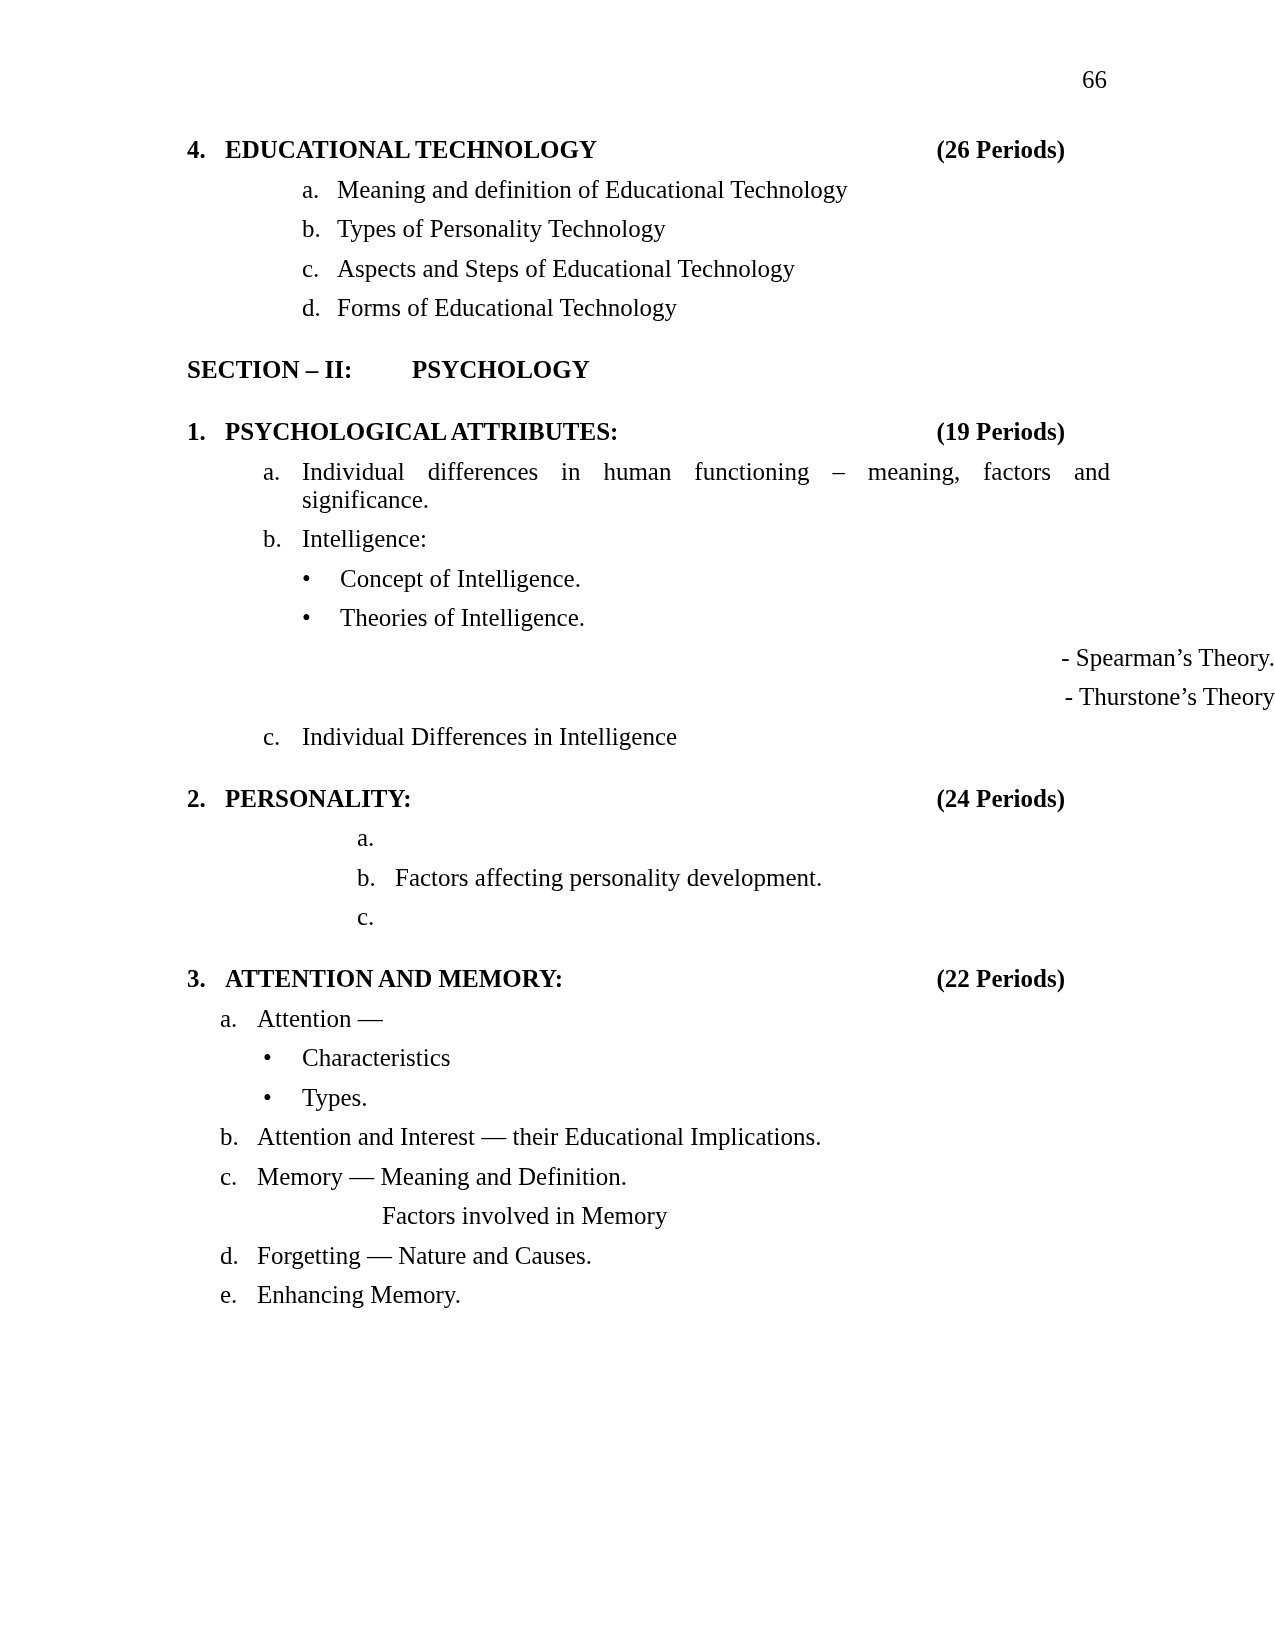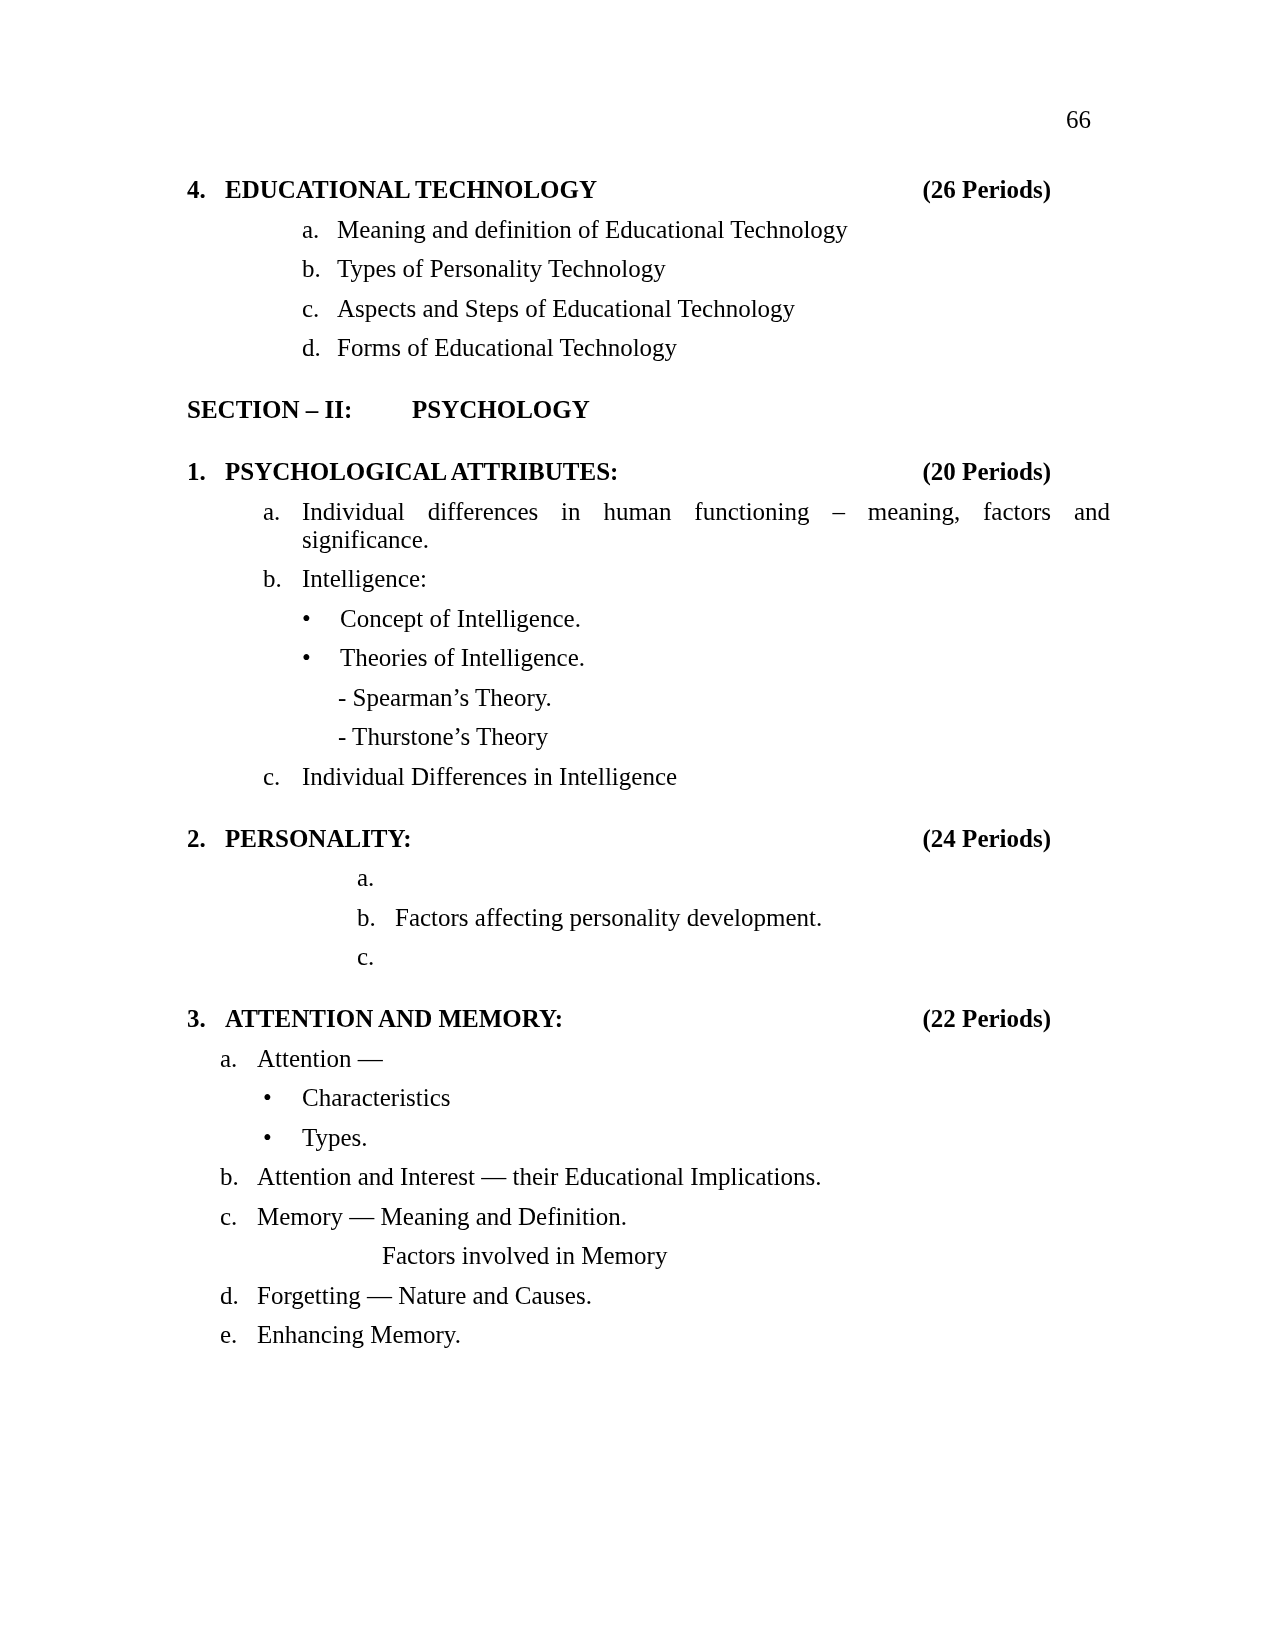--- a/index.html
+++ b/index.html
@@ -14,42 +14,42 @@
     overflow: hidden;
   }
   .row {
     display: flex;
     align-items: baseline;
     line-height: 28px;
     margin: 0 0 11.5px 0;
   }
   .pagenum-row {
     line-height: 28px;
-    padding-top: 90px;
+    padding-top: 66px;
     padding-right: 168px;
     text-align: right;
-    margin: 16px;
+    margin: 0;
   }
   .h { font-weight: bold; position: relative; }
   .gap { margin-top: 34px; }
   .first-heading { margin-top: 42px; }
 
   .ind-h   { padding-left: 187px; }
   .num     { width: 38px;  flex: none; }
   .seclabel{ width: 225px; flex: none; }
-  .periods { position: absolute; right: 224px; top: 0; }
+  .periods { position: absolute; right: 210px; top: 0; }
 
   .ind-s4  { padding-left: 302px; }
   .mk-s4   { width: 35px; flex: none; }
 
   .ind-s1  { padding-left: 263px; }
   .mk-s1   { width: 39px; flex: none; }
   .ind-s1b { padding-left: 302px; }
   .mk-s1b  { width: 38px; flex: none; }
-  .ind-s1d { padding-left: 338px; }
+  .ind-s1d { padding-left: 338px; justify-content: flex-end; }
 
   .ind-s2  { padding-left: 357px; }
   .mk-s2   { width: 38px; flex: none; }
 
   .ind-s3  { padding-left: 220px; }
   .mk-s3   { width: 37px; flex: none; }
   .ind-s3b { padding-left: 263px; }
   .mk-s3b  { width: 39px; flex: none; }
   .ind-free{ padding-left: 382px; }
 
@@ -90,21 +90,21 @@
   </div>
 
   <div class="row h ind-h gap">
     <span class="seclabel">SECTION – II:</span>
     <span>PSYCHOLOGY</span>
   </div>
 
   <div class="row h ind-h gap">
     <span class="num">1.</span>
     <span>PSYCHOLOGICAL ATTRIBUTES:</span>
-    <span class="periods">(20 Periods)</span>
+    <span class="periods">(19 Periods)</span>
   </div>
   <div class="row ind-s1">
     <span class="mk-s1">a.</span>
     <span class="justify-block">Individual differences in human functioning – meaning, factors and significance.</span>
   </div>
   <div class="row ind-s1">
     <span class="mk-s1">b.</span>
     <span>Intelligence:</span>
   </div>
   <div class="row ind-s1b">

